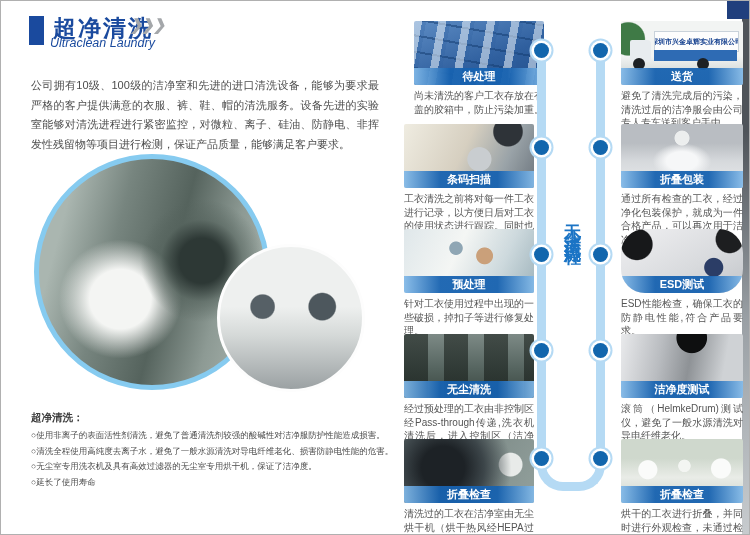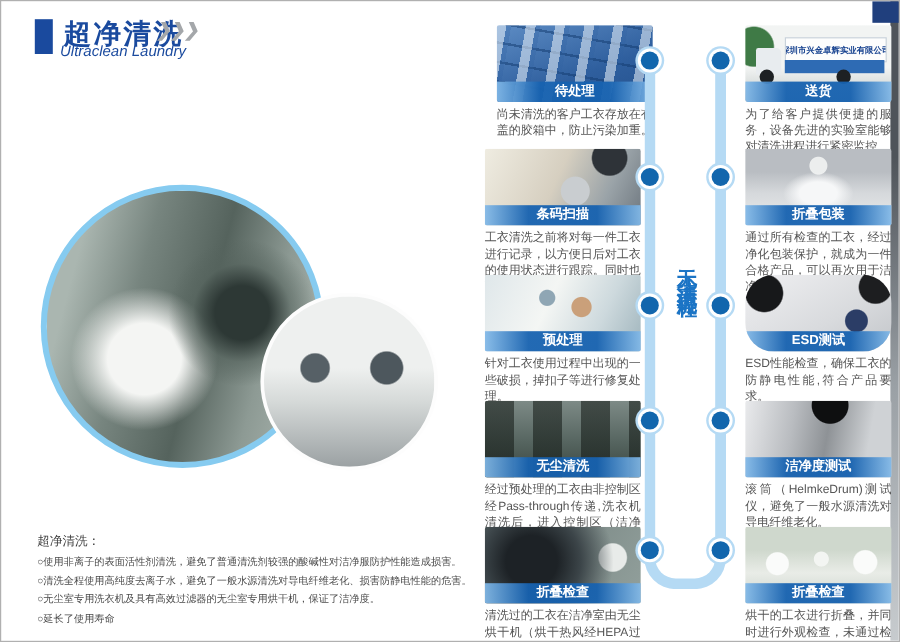--- a/index.html
+++ b/index.html
@@ -12,21 +12,21 @@
   
   .title-bar{position:absolute;left:28px;top:15px;width:15px;height:29px;background:#1a4a9e;}
   .page-title{position:absolute;left:52px;top:12px;font-size:23px;font-weight:bold;color:#1a4a9e;letter-spacing:2px;}
   .chevrons{position:absolute;left:130px;top:15px;font-size:15px;font-weight:bold;color:#a4a7aa;
             letter-spacing:-1px;transform:skewX(-12deg);}
   .page-subtitle{position:absolute;left:36px;top:35px;font-size:12.5px;font-weight:normal;font-style:italic;color:#1a4a9e;margin-left:13px;}
   
   .intro{position:absolute;left:30px;top:64px;width:348px;font-size:11px;line-height:19.5px;
          color:#4c4c4c;text-align:justify;}
   .features{position:absolute;left:30px;top:410px;width:360px;color:#4c4c4c;}
-  .features-heading{font-size:10.5px;font-weight:normal;color:#3d3d3d;margin-bottom:3px;margin-top:33px;}
+  .features-heading{font-size:10.5px;font-weight:bold;color:#3d3d3d;margin-bottom:3px;}
   .feature-item{font-size:8.5px;line-height:15.5px;white-space:nowrap;}
   
   .circle-big{position:absolute;left:33px;top:153px;width:226px;height:226px;border-radius:50%;
       border:5px solid #86cbf0;z-index:1;
       background:
         radial-gradient(circle at 72% 45%, #2d3835 0 11%, rgba(85,99,93,.6) 20%, rgba(0,0,0,0) 30%),
         radial-gradient(ellipse at 36% 62%, #f4f5f3 0 15%, rgba(244,245,243,0) 30%),
         linear-gradient(105deg,#aab6b0 0 14%,#77857f 34%,#55635d 56%,#8d9a94 76%,#b2bcb6);}
   .circle-small{position:absolute;left:216px;top:243px;width:142px;height:142px;border-radius:50%;
       border:3px solid #fdfdfd;z-index:2;
@@ -104,20 +104,21 @@
 <div id="canvas">
 
   <div class="right-edge"></div>
   <div class="corner-square"></div>
 
   <div class="title-bar"></div>
   <div class="page-title">超净清洗</div>
   <div class="chevrons">❯❯❯</div>
   <div class="page-subtitle">Ultraclean Laundry</div>
 
+  <p class="intro">公司拥有10级、100级的洁净室和先进的进口清洗设备，能够为要求最严格的客户提供满意的衣服、裤、鞋、帽的清洗服务。设备先进的实验室能够对清洗进程进行紧密监控，对微粒、离子、硅油、防静电、非挥发性残留物等项目进行检测，保证产品质量，能够满足客户要求。</p>
 
   <div class="circle-big"></div>
   <div class="circle-small"></div>
 
   <div class="features">
     <div class="features-heading">超净清洗：</div>
     <div class="feature-item">○使用非离子的表面活性剂清洗，避免了普通清洗剂较强的酸碱性对洁净服防护性能造成损害。</div>
     <div class="feature-item">○清洗全程使用高纯度去离子水，避免了一般水源清洗对导电纤维老化、损害防静电性能的危害。</div>
     <div class="feature-item">○无尘室专用洗衣机及具有高效过滤器的无尘室专用烘干机，保证了洁净度。</div>
     <div class="feature-item">○延长了使用寿命</div>
@@ -173,21 +174,21 @@
 
   <div class="step col2" style="left:620px;top:20px">
     <div class="ph p6">
       <div class="truck-panel">深圳市兴金卓辉实业有限公司</div>
       <div class="truck-stripe"></div>
       <div class="truck-cab"></div>
       <div class="wheel w1"></div>
       <div class="wheel w2"></div>
       <div class="cap">送货</div>
     </div>
-    <div class="desc">为了给客户提供便捷的服务，设备先进的实验室能够对清洗进程进行紧密监控</div>
+    <div class="desc">避免了清洗完成后的污染，清洗过后的洁净服会由公司专人专车送到客户手中</div>
   </div>
 
   <div class="step col2" style="left:620px;top:123px">
     <div class="ph p7">
       <div class="cap">折叠包装</div>
     </div>
     <div class="desc">通过所有检查的工衣，经过净化包装保护，就成为一件合格产品，可以再次用于洁净室中。</div>
   </div>
 
   <div class="step col2" style="left:620px;top:228px">

